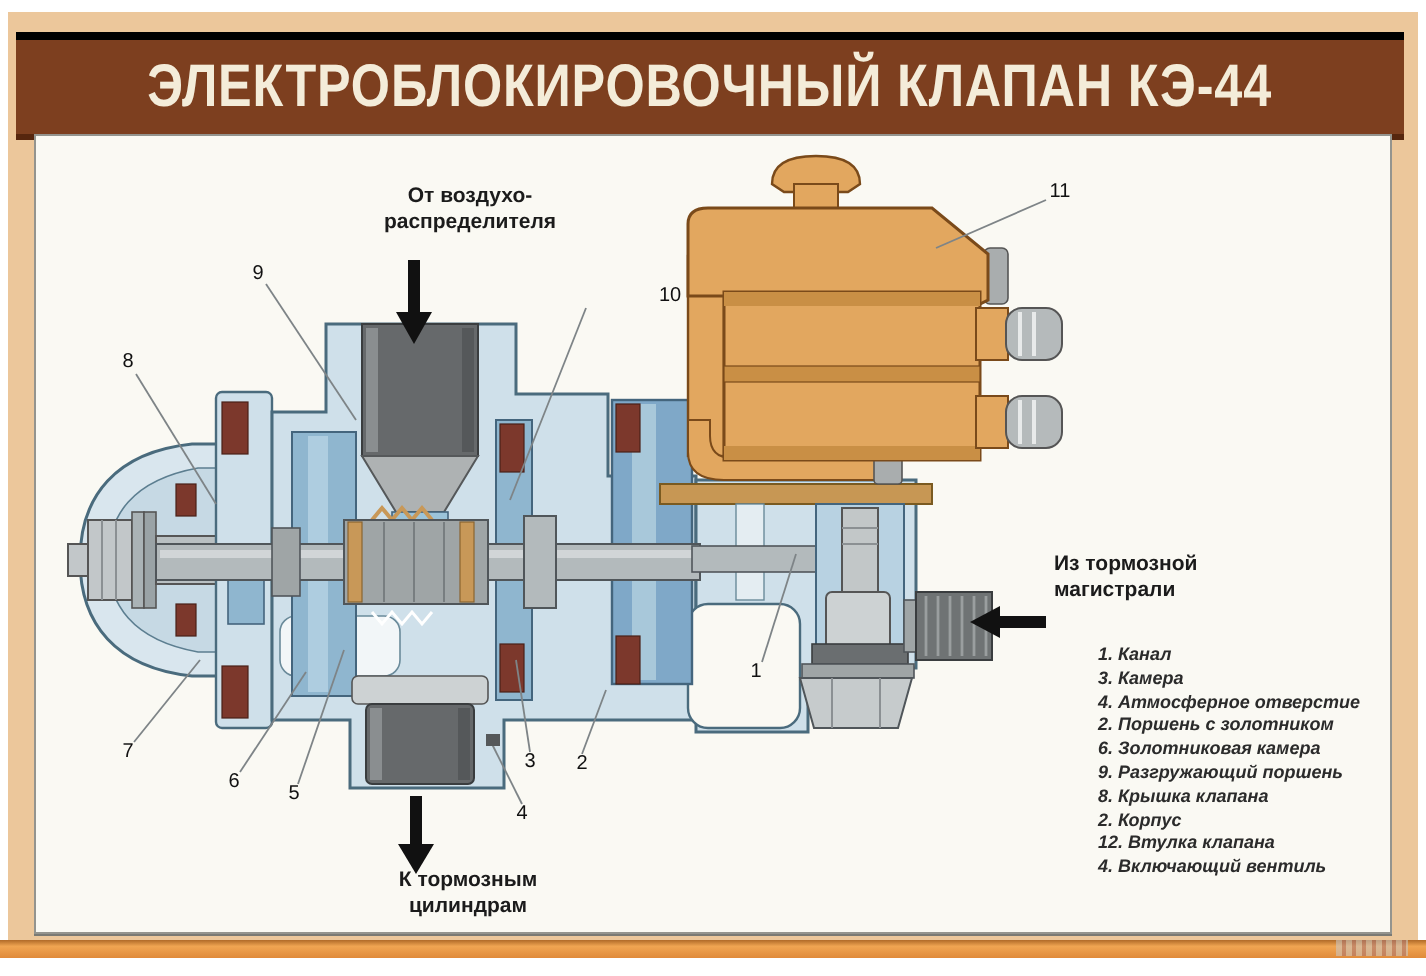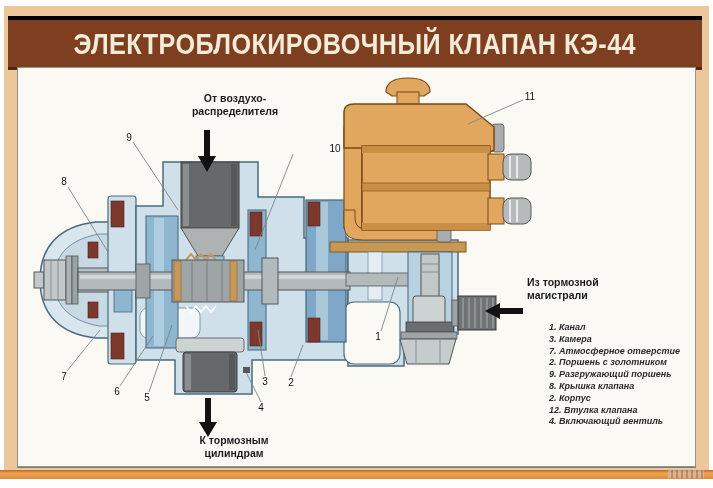--- a/index.html
+++ b/index.html
@@ -198,22 +198,23 @@
   </div>
 
   <div class="lbl" style="left:499px;top:276px;">
     <div>Из тормозной</div>
     <div>магистрали</div>
   </div>
 
   <div class="legend">
       <div class="legend-item">1. Канал</div>
       <div class="legend-item">3. Камера</div>
-      <div class="legend-item">7. Атмосферное отверстие</div>
+      <div class="legend-item">4. Атмосферное отверстие</div>
       <div class="legend-item">2. Поршень с золотником</div>
+      <div class="legend-item">6. Золотниковая камера</div>
       <div class="legend-item">9. Разгружающий поршень</div>
       <div class="legend-item">8. Крышка клапана</div>
       <div class="legend-item">2. Корпус</div>
       <div class="legend-item">12. Втулка клапана</div>
       <div class="legend-item">4. Включающий вентиль</div>
     </div>
 
   <div>
       <div class="callout" style="left: 378px; top: 336px;">1</div>
       <div class="callout" style="left: 291px; top: 382px;">2</div>

